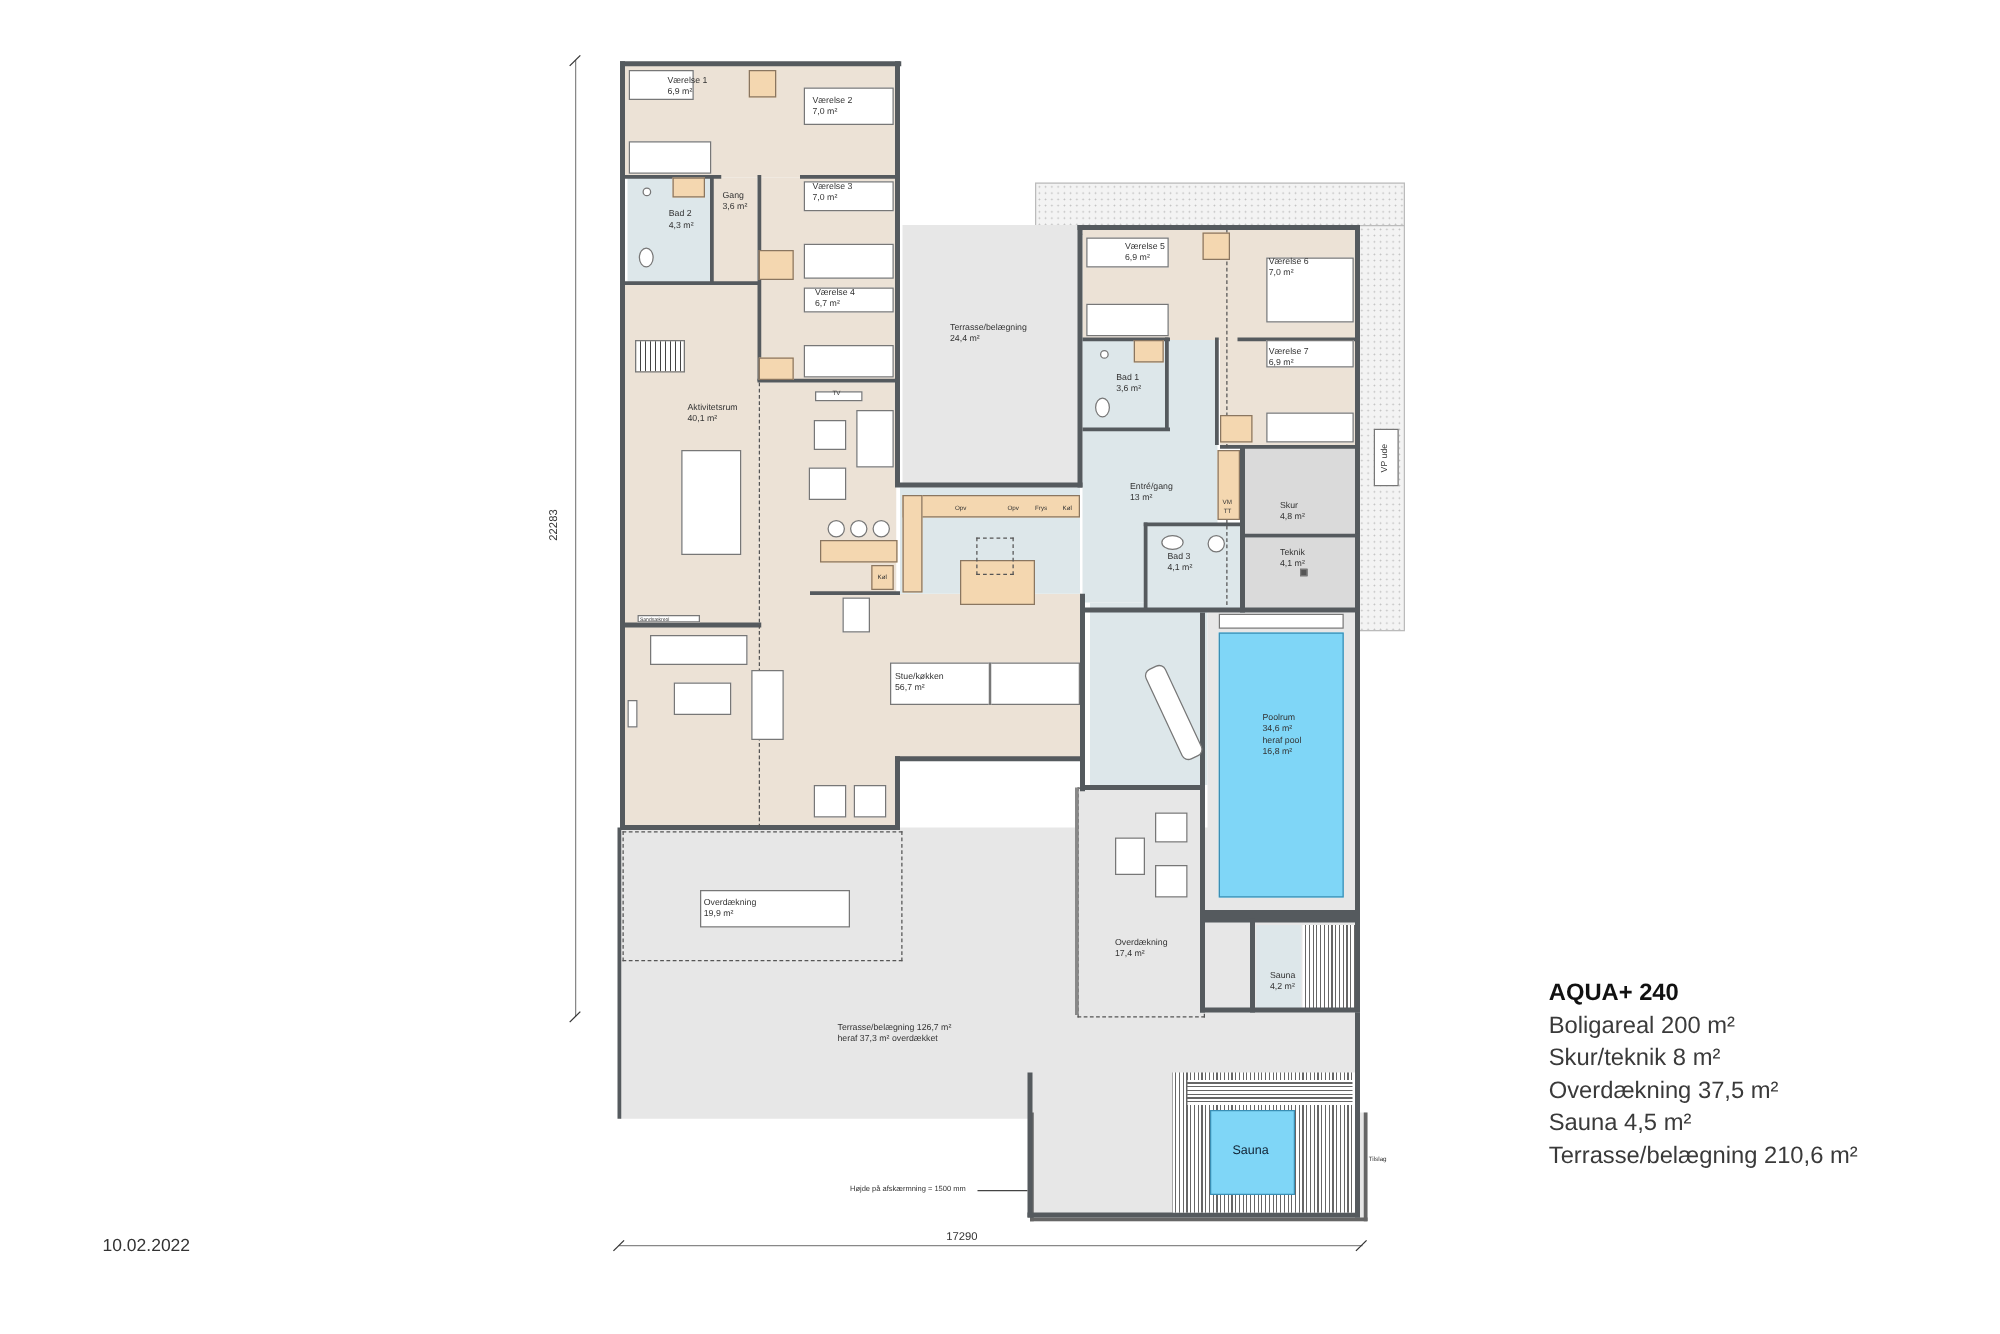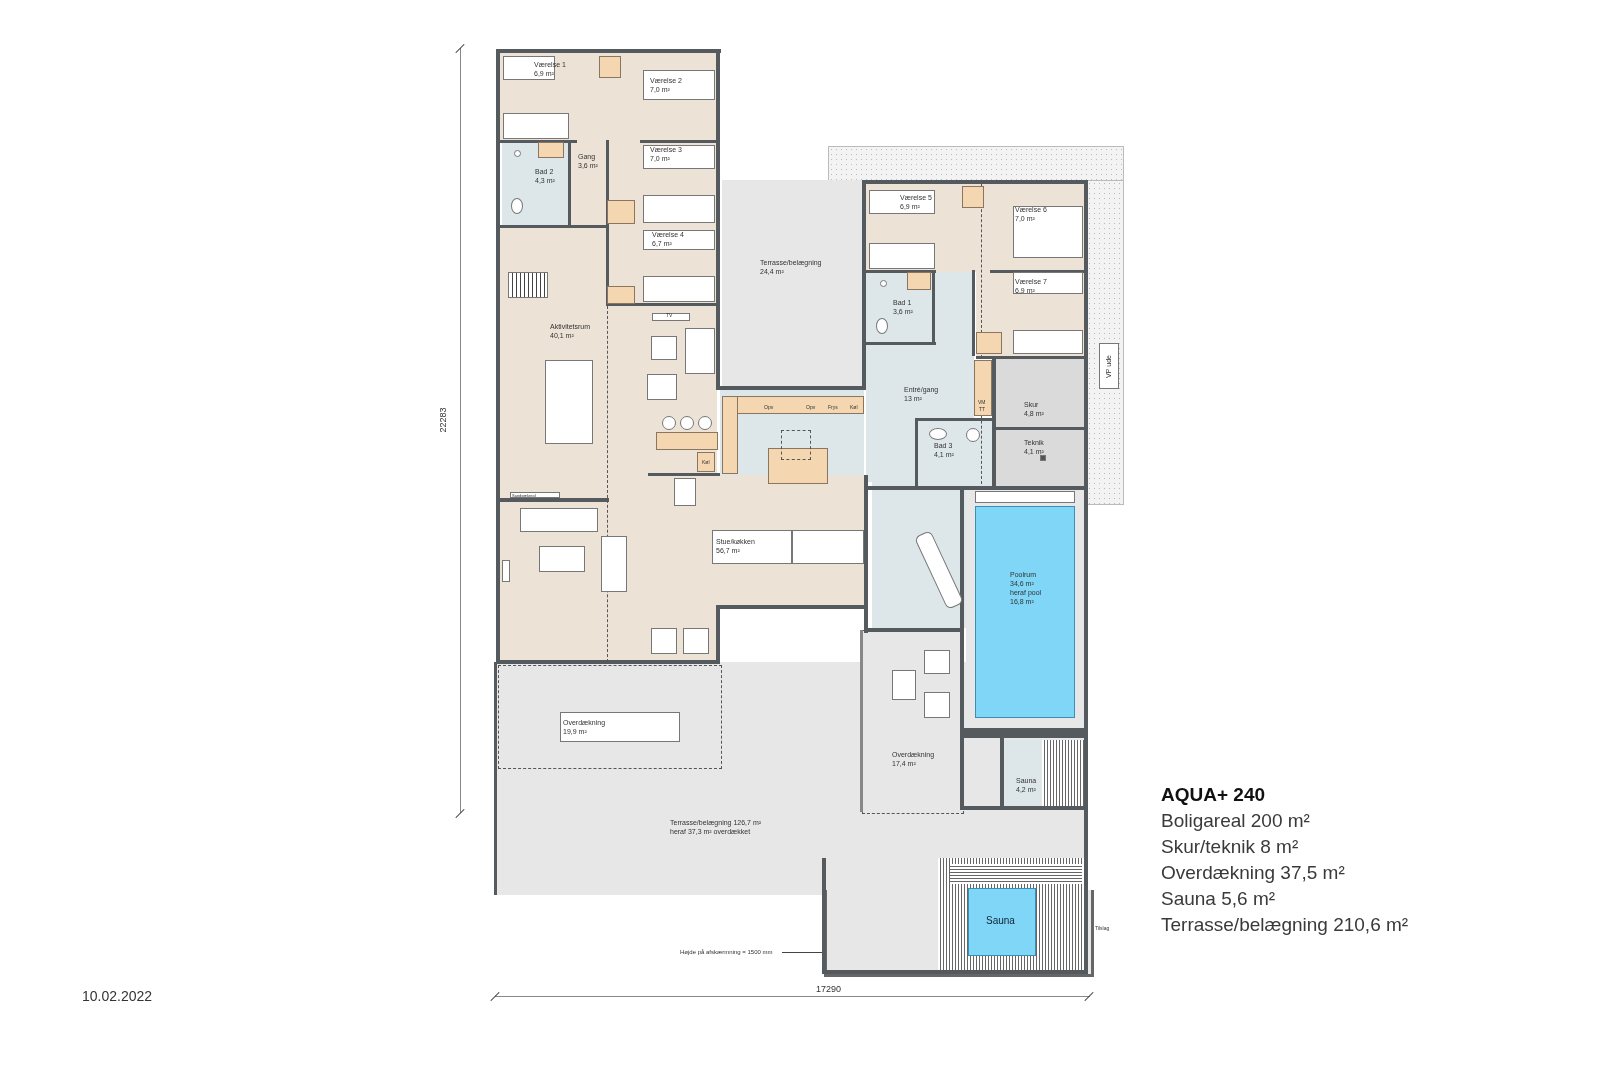--- a/index.html
+++ b/index.html
@@ -14,39 +14,39 @@
   .lbl { position:absolute; font-size:7px; line-height:9px; color:#333; white-space:pre; }
   .furn { position:absolute; background:#fff; border:1px solid #777; box-sizing:border-box; }
   .cab { position:absolute; background:#f4d7b0; border:1px solid #8a7660; box-sizing:border-box; }
   .dash { position:absolute; border:0 dashed #555; }
   .dim-v { position:absolute; width:1px; background:#888; }
   .dim-h { position:absolute; height:1px; background:#888; }
   .tick { position:absolute; width:12px; height:1px; background:#333; transform:rotate(-45deg); }
   .stripes { position:absolute; background:repeating-linear-gradient(90deg,#fff 0 2px,#666 2px 3px); }
   .stripes-h { position:absolute; background:repeating-linear-gradient(0deg,#fff 0 2px,#666 2px 3px); }
   .gravel { position:absolute; background:#f3f3f3; background-image:radial-gradient(#bbb 0.6px, transparent 0.8px); background-size:5px 5px; border:1px solid #bbb; }
-  .legend { position:absolute; left:1161px; top:784px; color:#3a3a3a; }
+  .legend { position:absolute; left:1239px; top:784px; color:#3a3a3a; }
   .legend .t { font-weight:bold; font-size:19px; color:#111; margin-bottom:2px; font-family:"Liberation Sans", sans-serif; }
   .legend .r { font-size:19px; line-height:26px; font-family:"Liberation Sans", sans-serif; }
   .date { position:absolute; left:82px; top:988px; font-size:14px; color:#333; }
   .dimtxt { position:absolute; font-size:9px; color:#333; }
   .circle { position:absolute; border:1px solid #777; border-radius:50%; background:#fff; box-sizing:border-box; }
 </style>
 </head>
 <body>
 
 <div class="dim-v" style="left:460px; top:48px; height:765px;"></div>
 <div class="tick" style="left:454px; top:48px;"></div>
 <div class="tick" style="left:454px; top:813px;"></div>
 <div class="dimtxt" style="left:430px; top:415px; transform:rotate(-90deg);">22283</div>
 
 <div class="dim-h" style="left:495px; top:996px; width:595px;"></div>
 <div class="tick" style="left:489px; top:996px;"></div>
 <div class="tick" style="left:1083px; top:996px;"></div>
-<div class="dimtxt" style="left:816px; top:984px;text-align:center;">17290</div>
+<div class="dimtxt" style="left:757px; top:984px;text-align:center;">17290</div>
 
 <div class="gravel" style="left:828px; top:146px; width:294px; height:40px;"></div>
 <div class="gravel" style="left:1086px; top:180px; width:36px; height:323px;"></div>
 <div class="furn" style="left:1099px; top:343px; width:20px; height:46px;"></div>
 <div class="lbl" style="left:1097px; top:362px; transform:rotate(-90deg);">VP ude</div>
 
 <div class="room grey" style="left:722px; top:180px; width:142px; height:210px;"></div>
 <div class="room grey" style="left:496px; top:662px; width:590px; height:233px;"></div>
 <div class="room grey" style="left:824px; top:890px; width:264px; height:84px; border:3px solid #666; border-top:none;"></div>
 <div class="room grey" style="left:862px; top:630px; width:100px; height:182px;"></div>
@@ -227,17 +227,17 @@
 <div class="lbl" style="left:670px; top:818px;"><span>Terrasse/belægning 126,7 m²</span><br><span>heraf 37,3 m² overdækket</span></div>
 
 <div class="lbl" style="left:680px; top:948px; font-size:6px;">Højde på afskærmning = 1500 mm</div>
 <div class="dim-h" style="left:782px; top:952px; width:40px; background:#444;"></div>
 
 <div class="legend">
   <div class="t">AQUA+ 240</div>
   <div class="r">Boligareal 200 m²</div>
   <div class="r">Skur/teknik 8 m²</div>
   <div class="r">Overdækning 37,5 m²</div>
-  <div class="r">Sauna 5,6 m²</div>
+  <div class="r">Sauna 4,5 m²</div>
   <div class="r">Terrasse/belægning 210,6 m²</div>
 </div>
 
 <div class="date">10.02.2022</div>
 
 </body></html>

